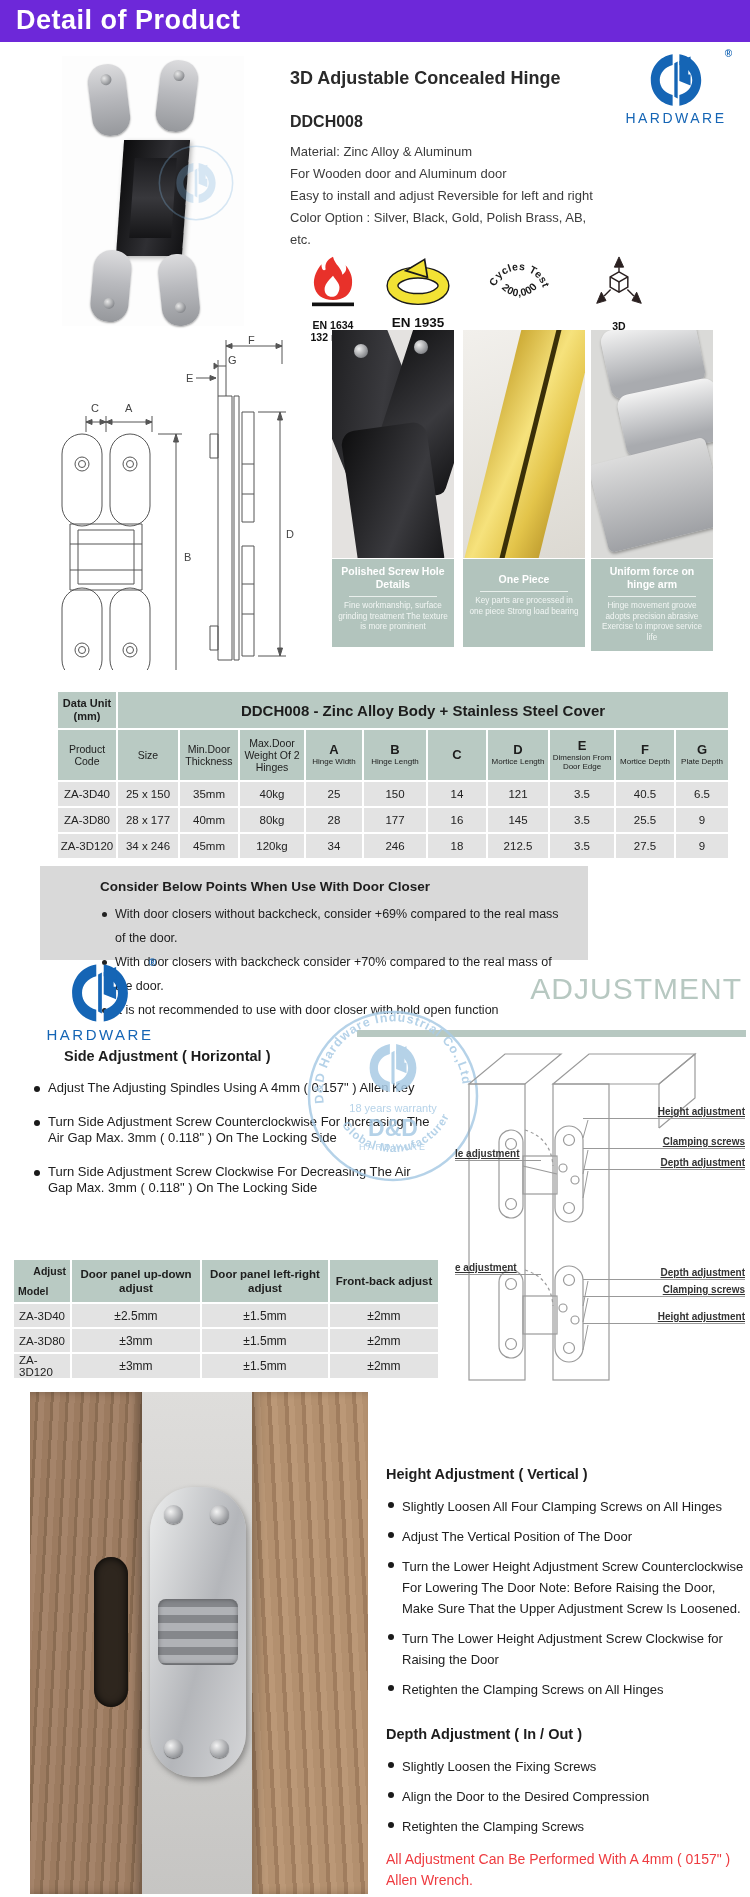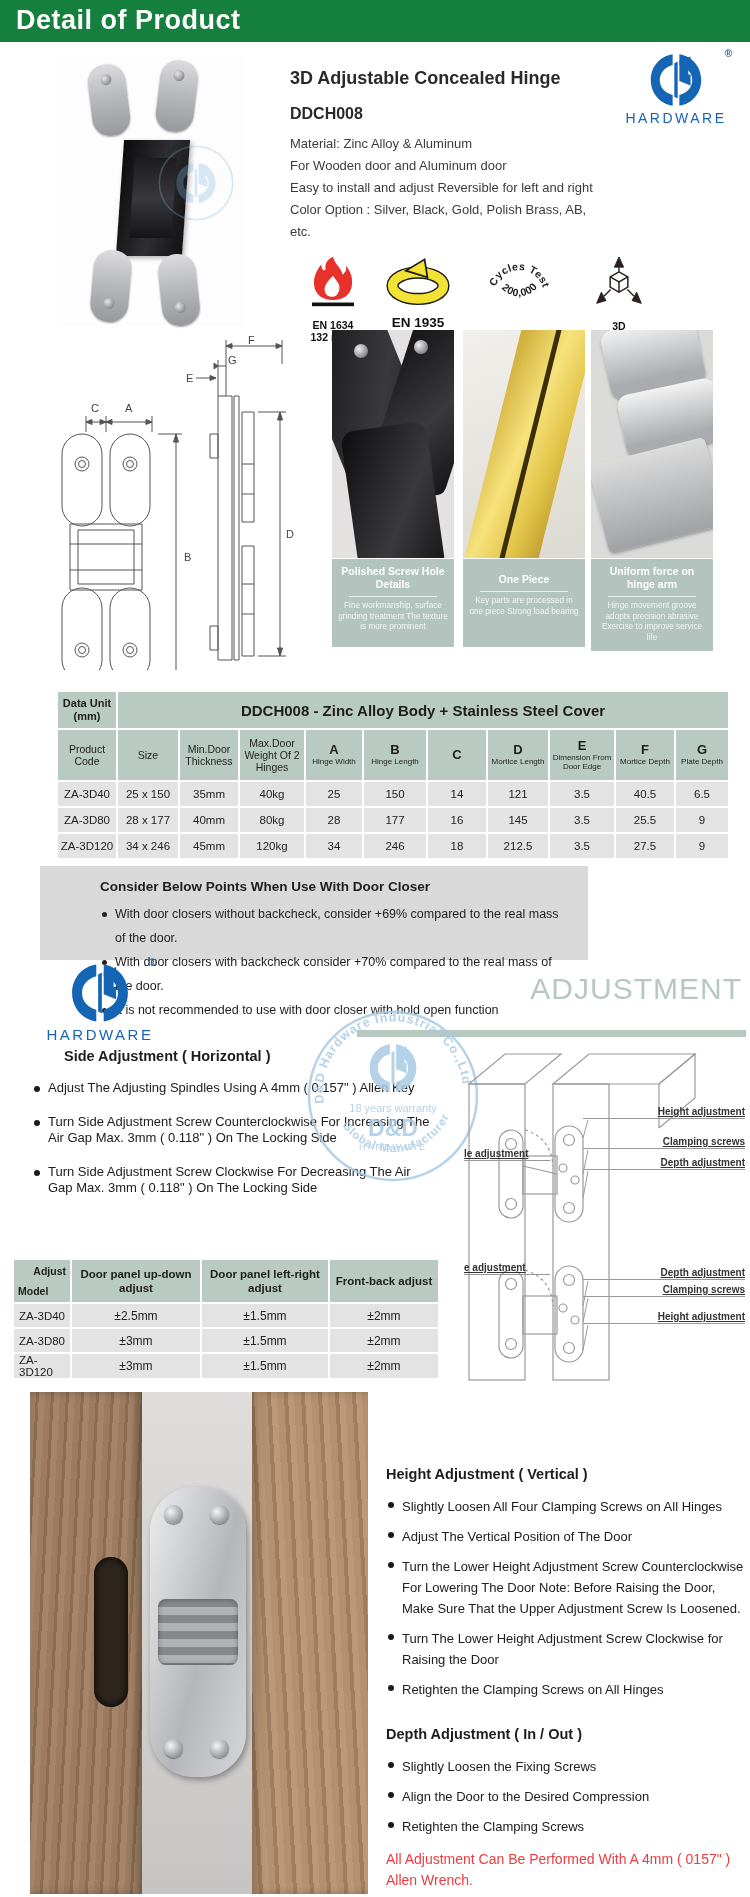--- a/index.html
+++ b/index.html
@@ -2,32 +2,32 @@
 <html><head>
 <meta charset="utf-8">
 <style>
   * { margin:0; padding:0; box-sizing:border-box; }
   html,body { background:#fff; }
   body { font-family:"Liberation Sans", sans-serif; color:#1d1d1d; }
   #page { position:relative; width:750px; height:1897px; margin:0 auto; background:#fff; overflow:hidden; }
   .abs { position:absolute; }
 
   
-  .header-bar { left:0; top:0; width:750px; height:42px; background:#15803d; color:#fff;
+  .header-bar { left:0; top:0; width:750px; height:42px; background:#6d28d9; color:#fff;
     font-size:27px; font-weight:bold; line-height:40px; padding-left:16px; letter-spacing:.5px; }
 
   
   .logo-box { text-align:center; color:#1565b5; }
   .logo-box .glyph { display:block; margin:0 auto; }
   .logo-box .reg { position:absolute; font-size:10px; font-weight:bold; }
   .logo-wordmark { font-size:14px; letter-spacing:2.5px; color:#1565b5; margin-top:2px; }
 
   
   .p-title { font-size:18px; font-weight:bold; color:#2a2a2a; }
-  .p-model { font-size:16px; font-weight:bold; color:#2a2a2a; margin-top:16px; }
+  .p-model { font-size:16px; font-weight:bold; color:#2a2a2a; margin-top:24px; }
   .p-desc { margin-top:10px; font-size:13px; color:#3c3c3c; line-height:22px; }
 
   
   .photo-top { background:#fdfdfd; }
   .plate { position:absolute; width:38px; height:72px; border-radius:18px;
     background:linear-gradient(180deg,#dcdcde 0%,#b9babe 45%,#96989c 100%); box-shadow:0 1px 2px rgba(0,0,0,.35); }
   .plate .screw { position:absolute; left:13px; width:11px; height:11px; border-radius:50%;
     background:radial-gradient(circle at 35% 35%, #e8e8e8, #8a8c90 70%); }
   .hinge-body { position:absolute; left:58px; top:84px; width:66px; height:116px;
     background:linear-gradient(100deg,#0b0b0c 0%,#2f2f33 55%,#121214 100%); transform:skewX(-4deg); box-shadow:2px 2px 5px rgba(0,0,0,.3); }
@@ -77,21 +77,21 @@
   .bullets li::before { content:""; position:absolute; left:2px; top:6px; width:6px; height:6px; border-radius:50%; background:#1a1a1a; }
   .bullets-wide li { margin-bottom:17px; }
 
   
   .watermark { color:#a9cbe5; opacity:.85; pointer-events:none; }
   .watermark text { font-family:"Liberation Sans",sans-serif; fill:#a9cbe5; }
 
   
   .diag-label { position:absolute; font-size:10px; font-weight:bold; color:#333; border-bottom:1px solid #999; padding-bottom:1px;text-decoration:underline; }
   .diag-label.r { right:5px; width:162px; text-align:right; }
-  .diag-label.l { left:0; width:86px; text-align:left;margin-left:9px; }
+  .diag-label.l { left:0; width:86px; text-align:left; }
 
   
   .adjust-table th, .adjust-table td { border:2px solid #fff; text-align:center; vertical-align:middle; }
   .adjust-table th { background:#b9cac3; font-size:11.5px; font-weight:bold; height:44px; line-height:14px; color:#1d1d1d;margin-top:36px; }
   .adjust-table td, .adjust-table .model { background:#e3e3e3; font-size:12px; height:25px; font-weight:normal; color:#222; }
   .adjust-table .model { text-align:left; padding-left:5px; font-size:11.5px; }
   .diag-cell { position:relative; background:
       linear-gradient(to bottom right, rgba(0,0,0,0) calc(50% - 1px), #8aa096 calc(50% - 1px), #8aa096 50%, rgba(0,0,0,0) 50%), #b9cac3; }
   .diag-cell .ct { position:absolute; top:4px; right:4px; font-size:10.5px; font-weight:bold; }
   .diag-cell .cb { position:absolute; bottom:4px; left:4px; font-size:10.5px; font-weight:bold; }

